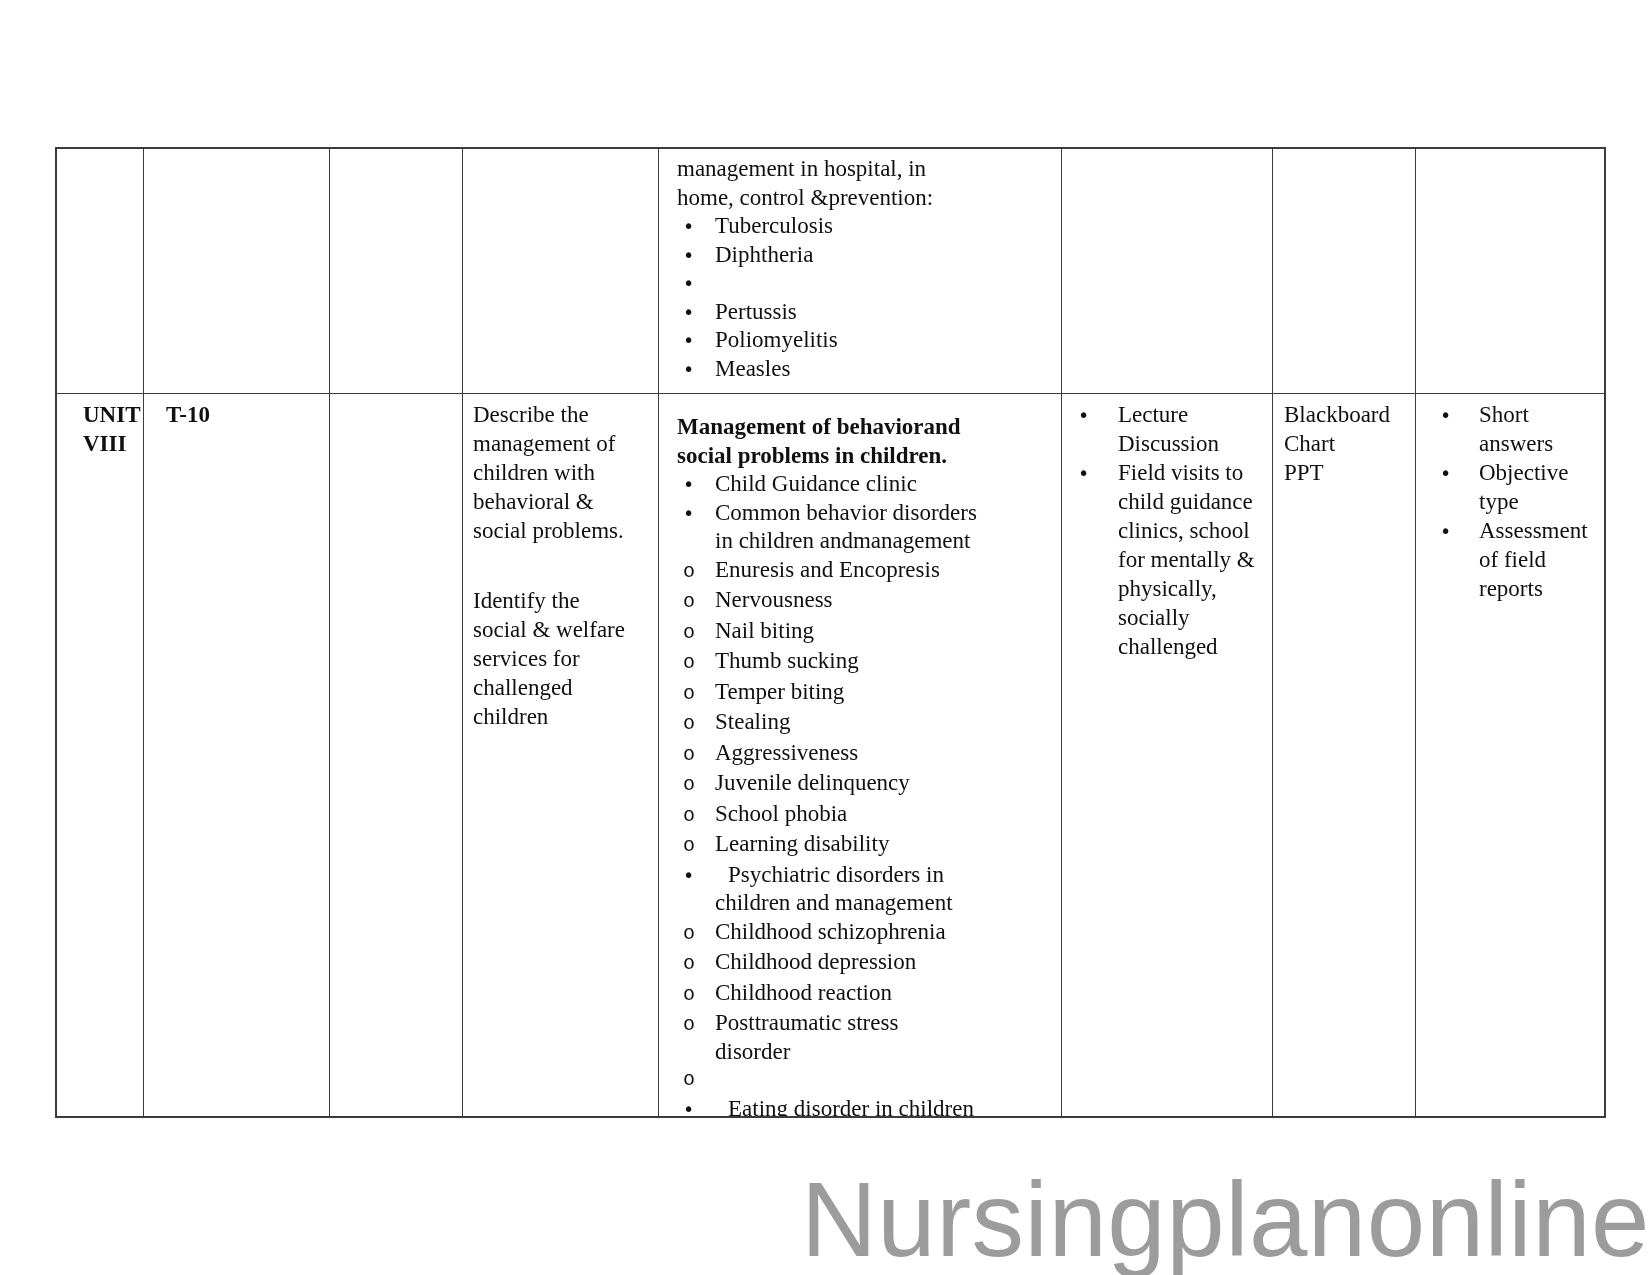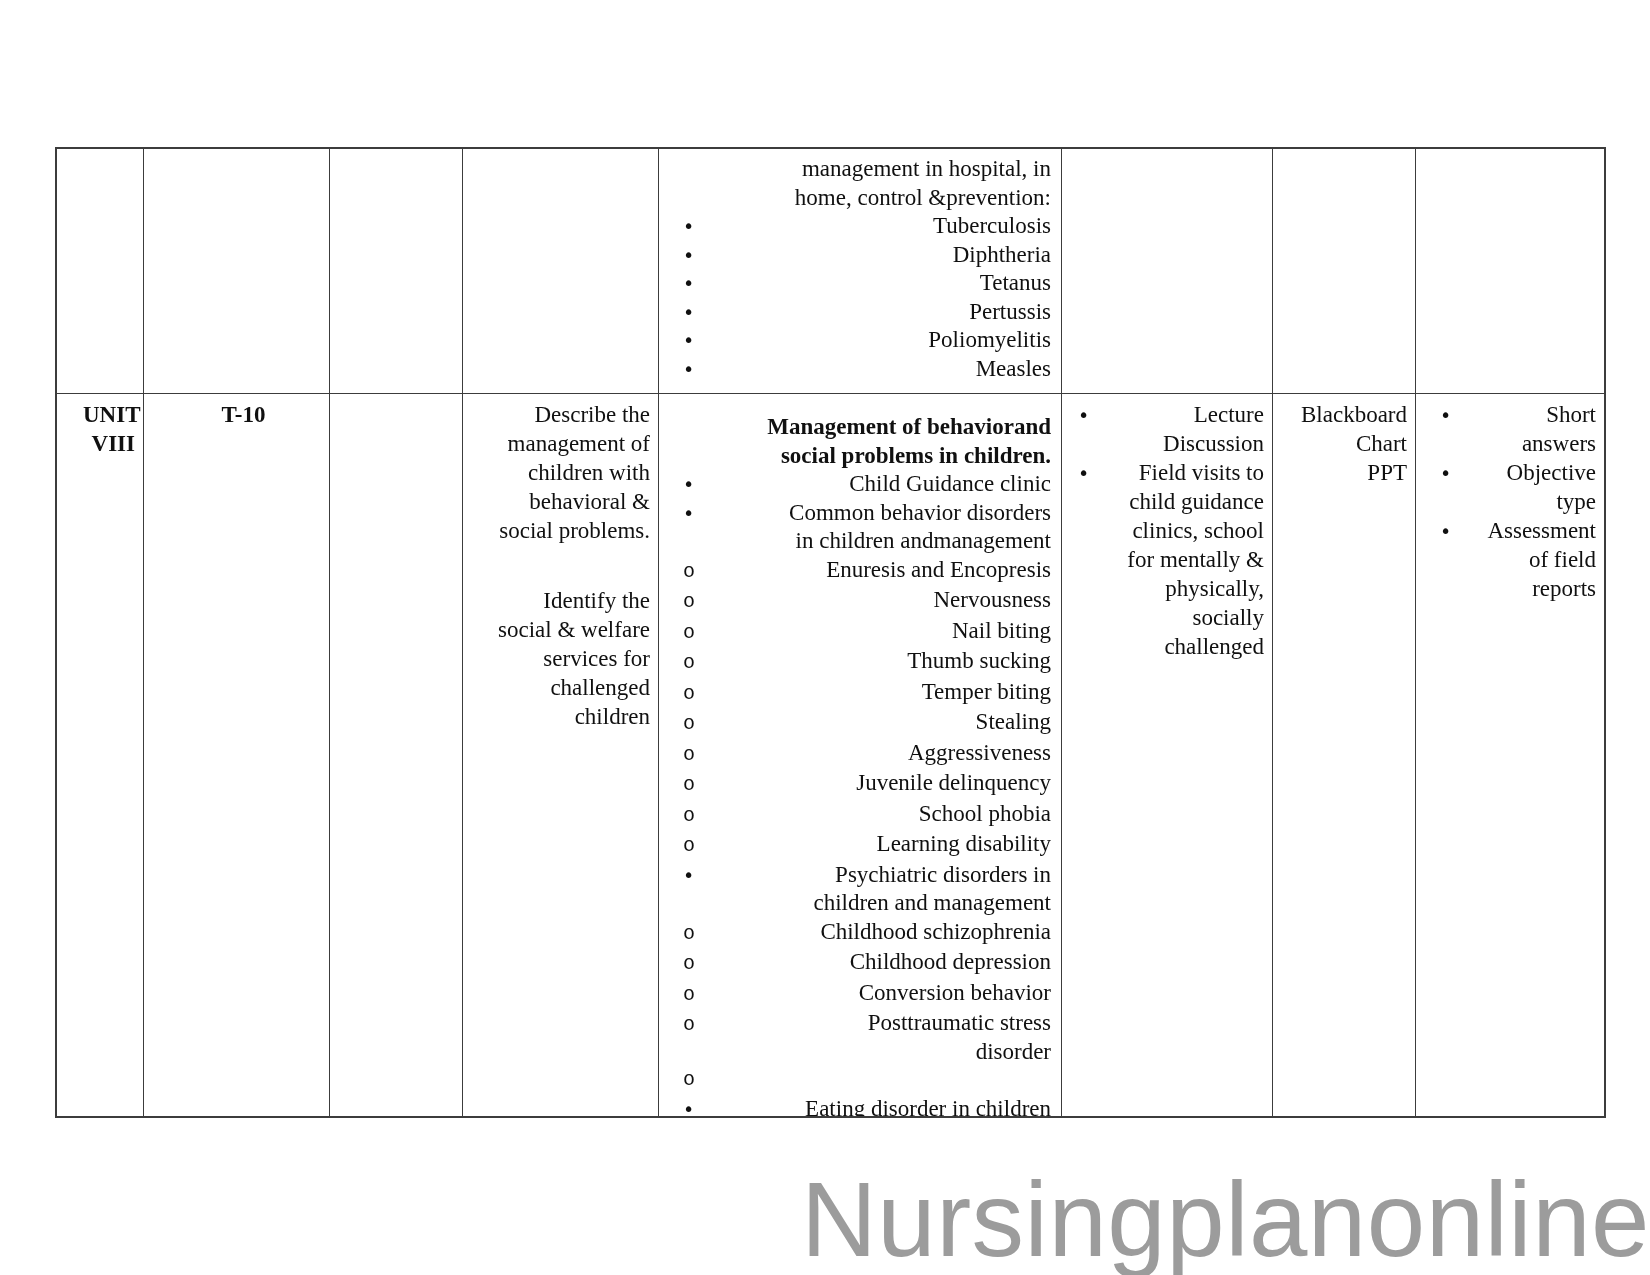--- a/index.html
+++ b/index.html
@@ -21,24 +21,24 @@
   }
   .c {
     border-right: 1.5px solid var(--border, #3c3c3c);
     border-bottom: 1.5px solid var(--border, #3c3c3c);
     padding: 6px 8px 2px 10px;
     overflow: hidden;
   }
   .r2 { border-bottom: none; }
   .c8 { border-right: none; }
   .bold { font-weight: bold; }
-  .preline { white-space: pre-line; text-align: right; }
+  .preline { white-space: pre-line; }
 
   .c-unit { padding-left: 26px; }
-  .c-code { padding-left: 22px; text-align: center; }
+  .c-code { padding-left: 22px; }
   .c-aids { padding-left: 11px; }
   .c-content { padding-left: 8px; padding-right: 10px; line-height: 28.5px; }
   .para { padding-left: 10px; }
   .heading { padding-left: 10px; margin-top: 13px; }
   .obj + .obj { margin-top: 41px; }
 
   .li { display: flex; align-items: baseline; padding-left: 16px; }
   .li .m { flex: 0 0 32px; }
   .li .t { flex: 1 1 auto; }
   .m-disc { font-family: "DejaVu Sans", sans-serif; font-size: 19px; }
@@ -80,21 +80,20 @@
             <span class="t preline">Tuberculosis</span>
           </div>
 
           <div class="li">
             <span class="m m-disc">•</span>
             <span class="t preline">Diphtheria</span>
           </div>
 
           <div class="li">
             <span class="m m-disc">•</span>
-            <span class="t preline">Tetanus</span>
           </div>
 
           <div class="li">
             <span class="m m-disc">•</span>
             <span class="t preline">Pertussis</span>
           </div>
 
           <div class="li">
             <span class="m m-disc">•</span>
             <span class="t preline">Poliomyelitis</span>
@@ -210,21 +209,21 @@
             <span class="t preline">Childhood schizophrenia</span>
           </div>
 
           <div class="li">
             <span class="m m-circle">o</span>
             <span class="t preline">Childhood depression</span>
           </div>
 
           <div class="li">
             <span class="m m-circle">o</span>
-            <span class="t preline">Conversion behavior</span>
+            <span class="t preline">Childhood reaction</span>
           </div>
 
           <div class="li">
             <span class="m m-circle">o</span>
             <span class="t preline">Posttraumatic stress
 disorder</span>
           </div>
 
           <div class="li">
             <span class="m m-circle">o</span>

